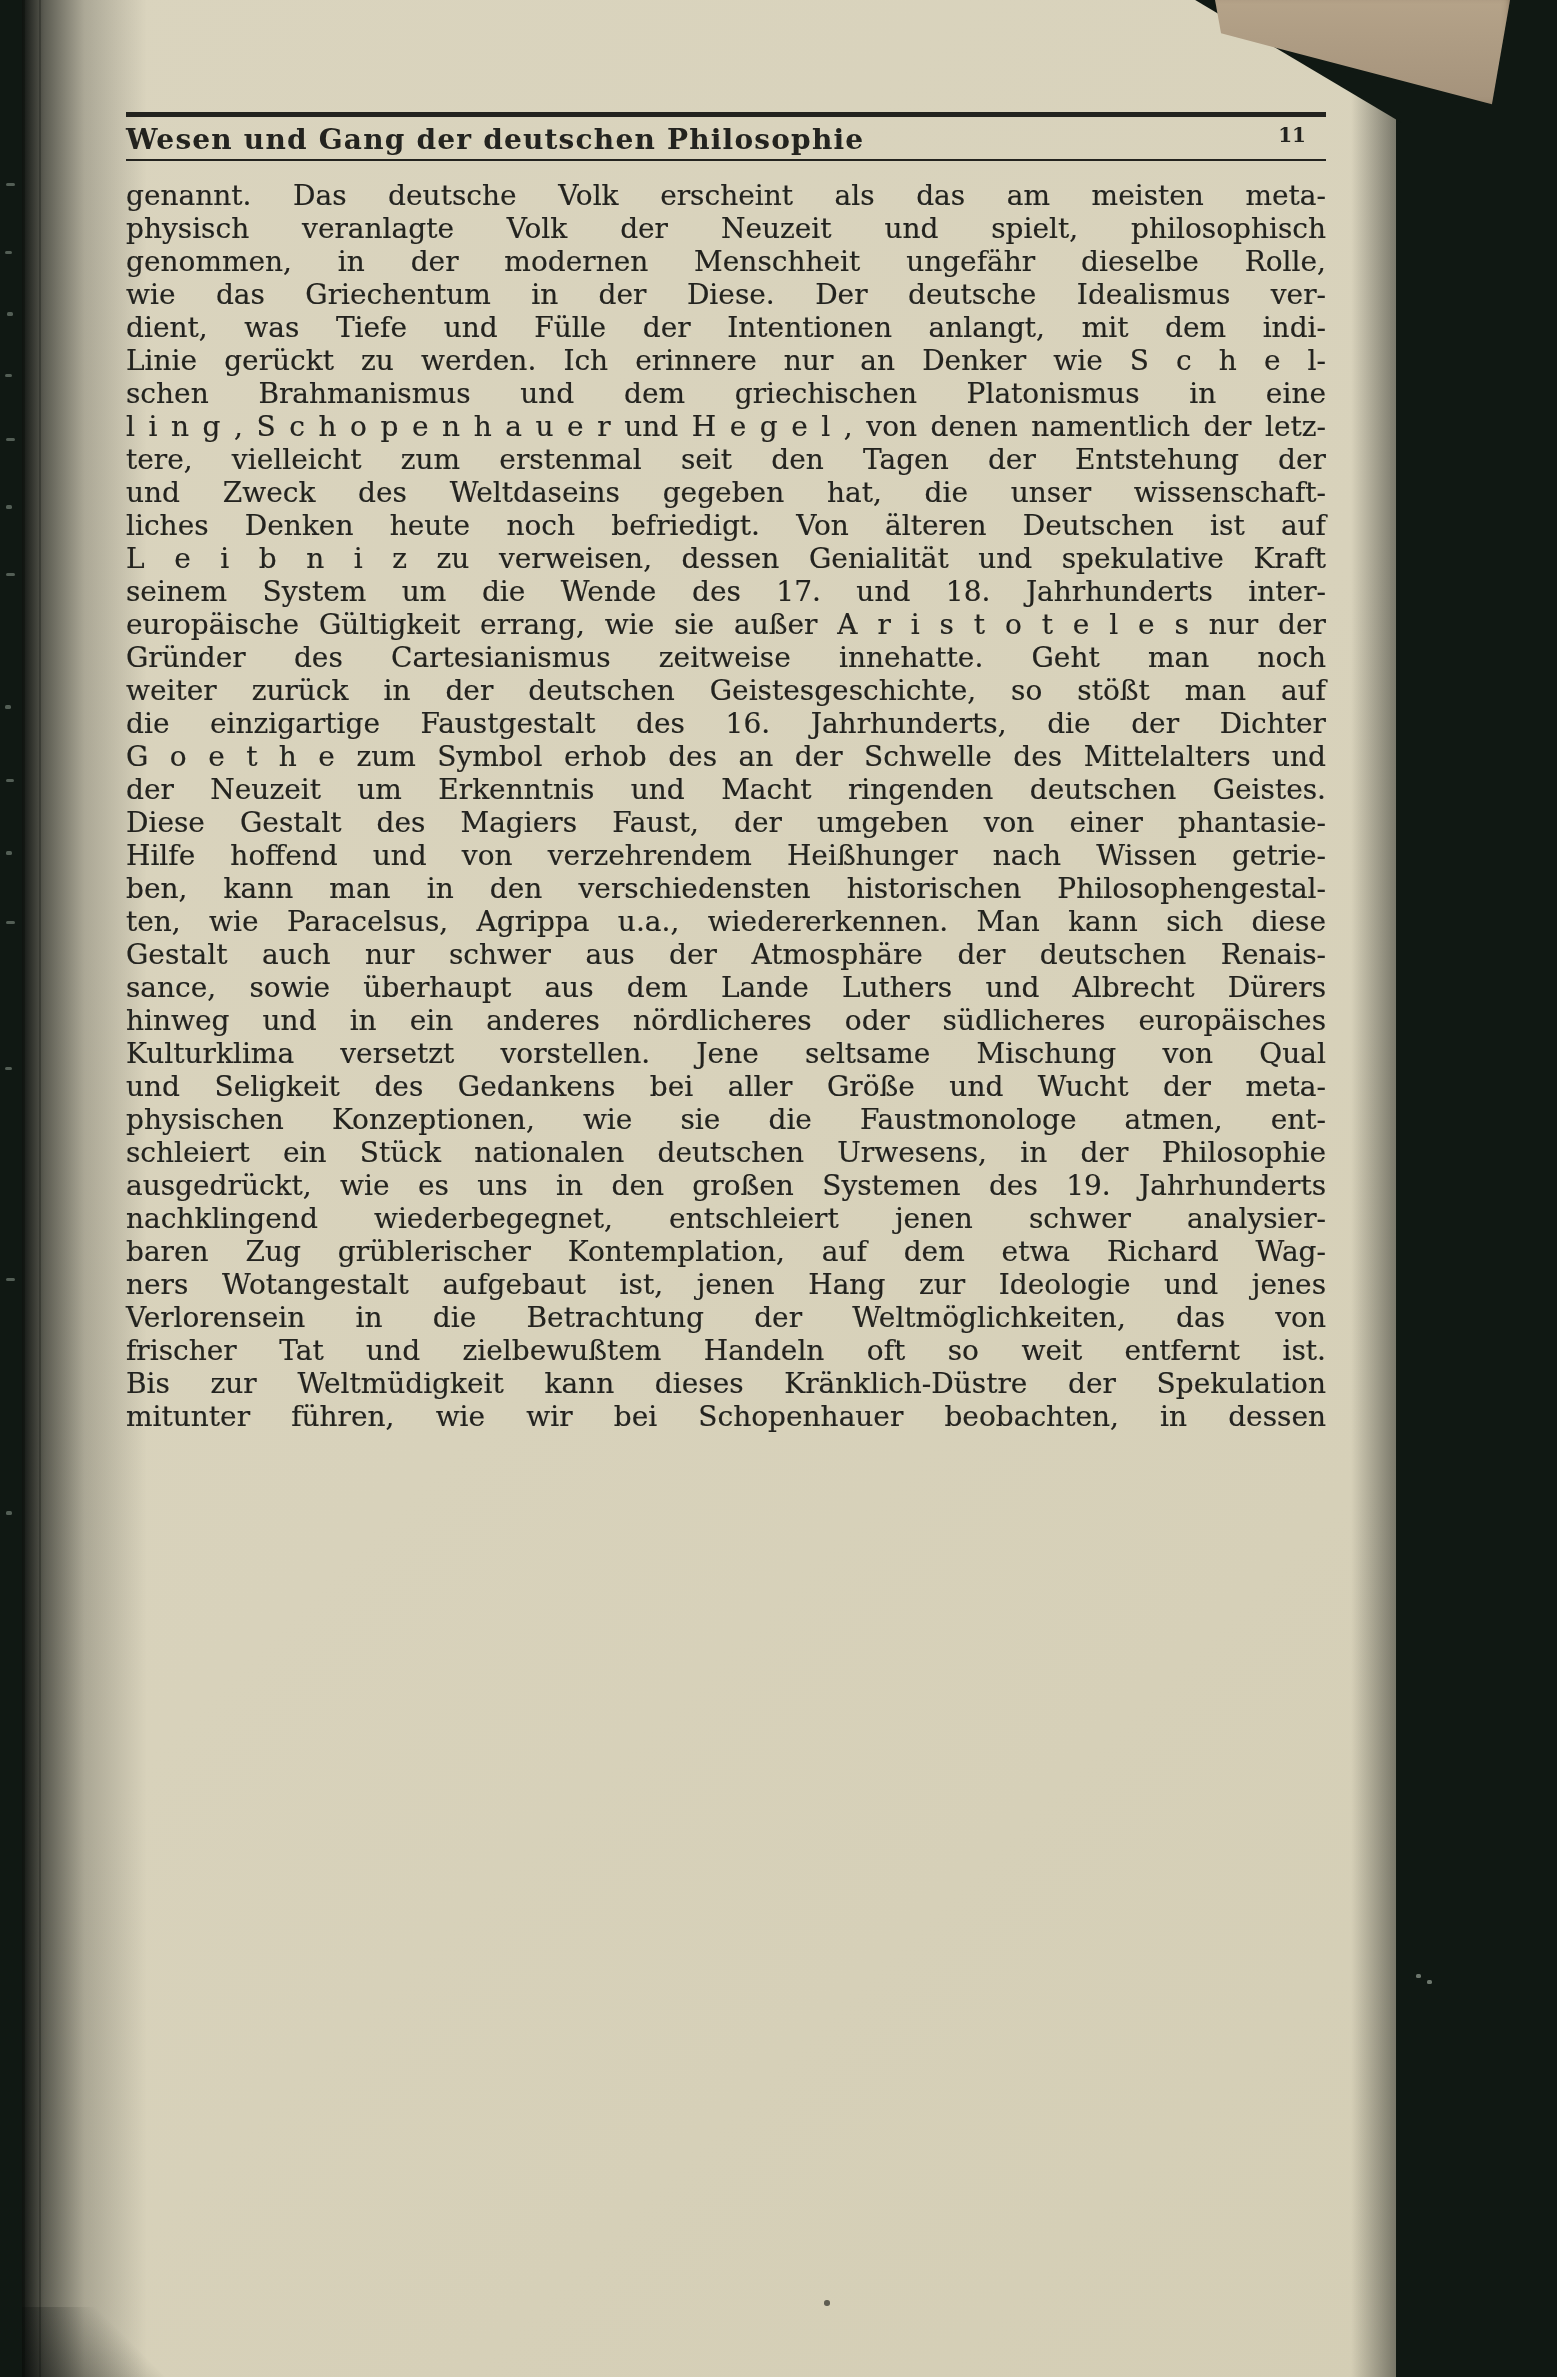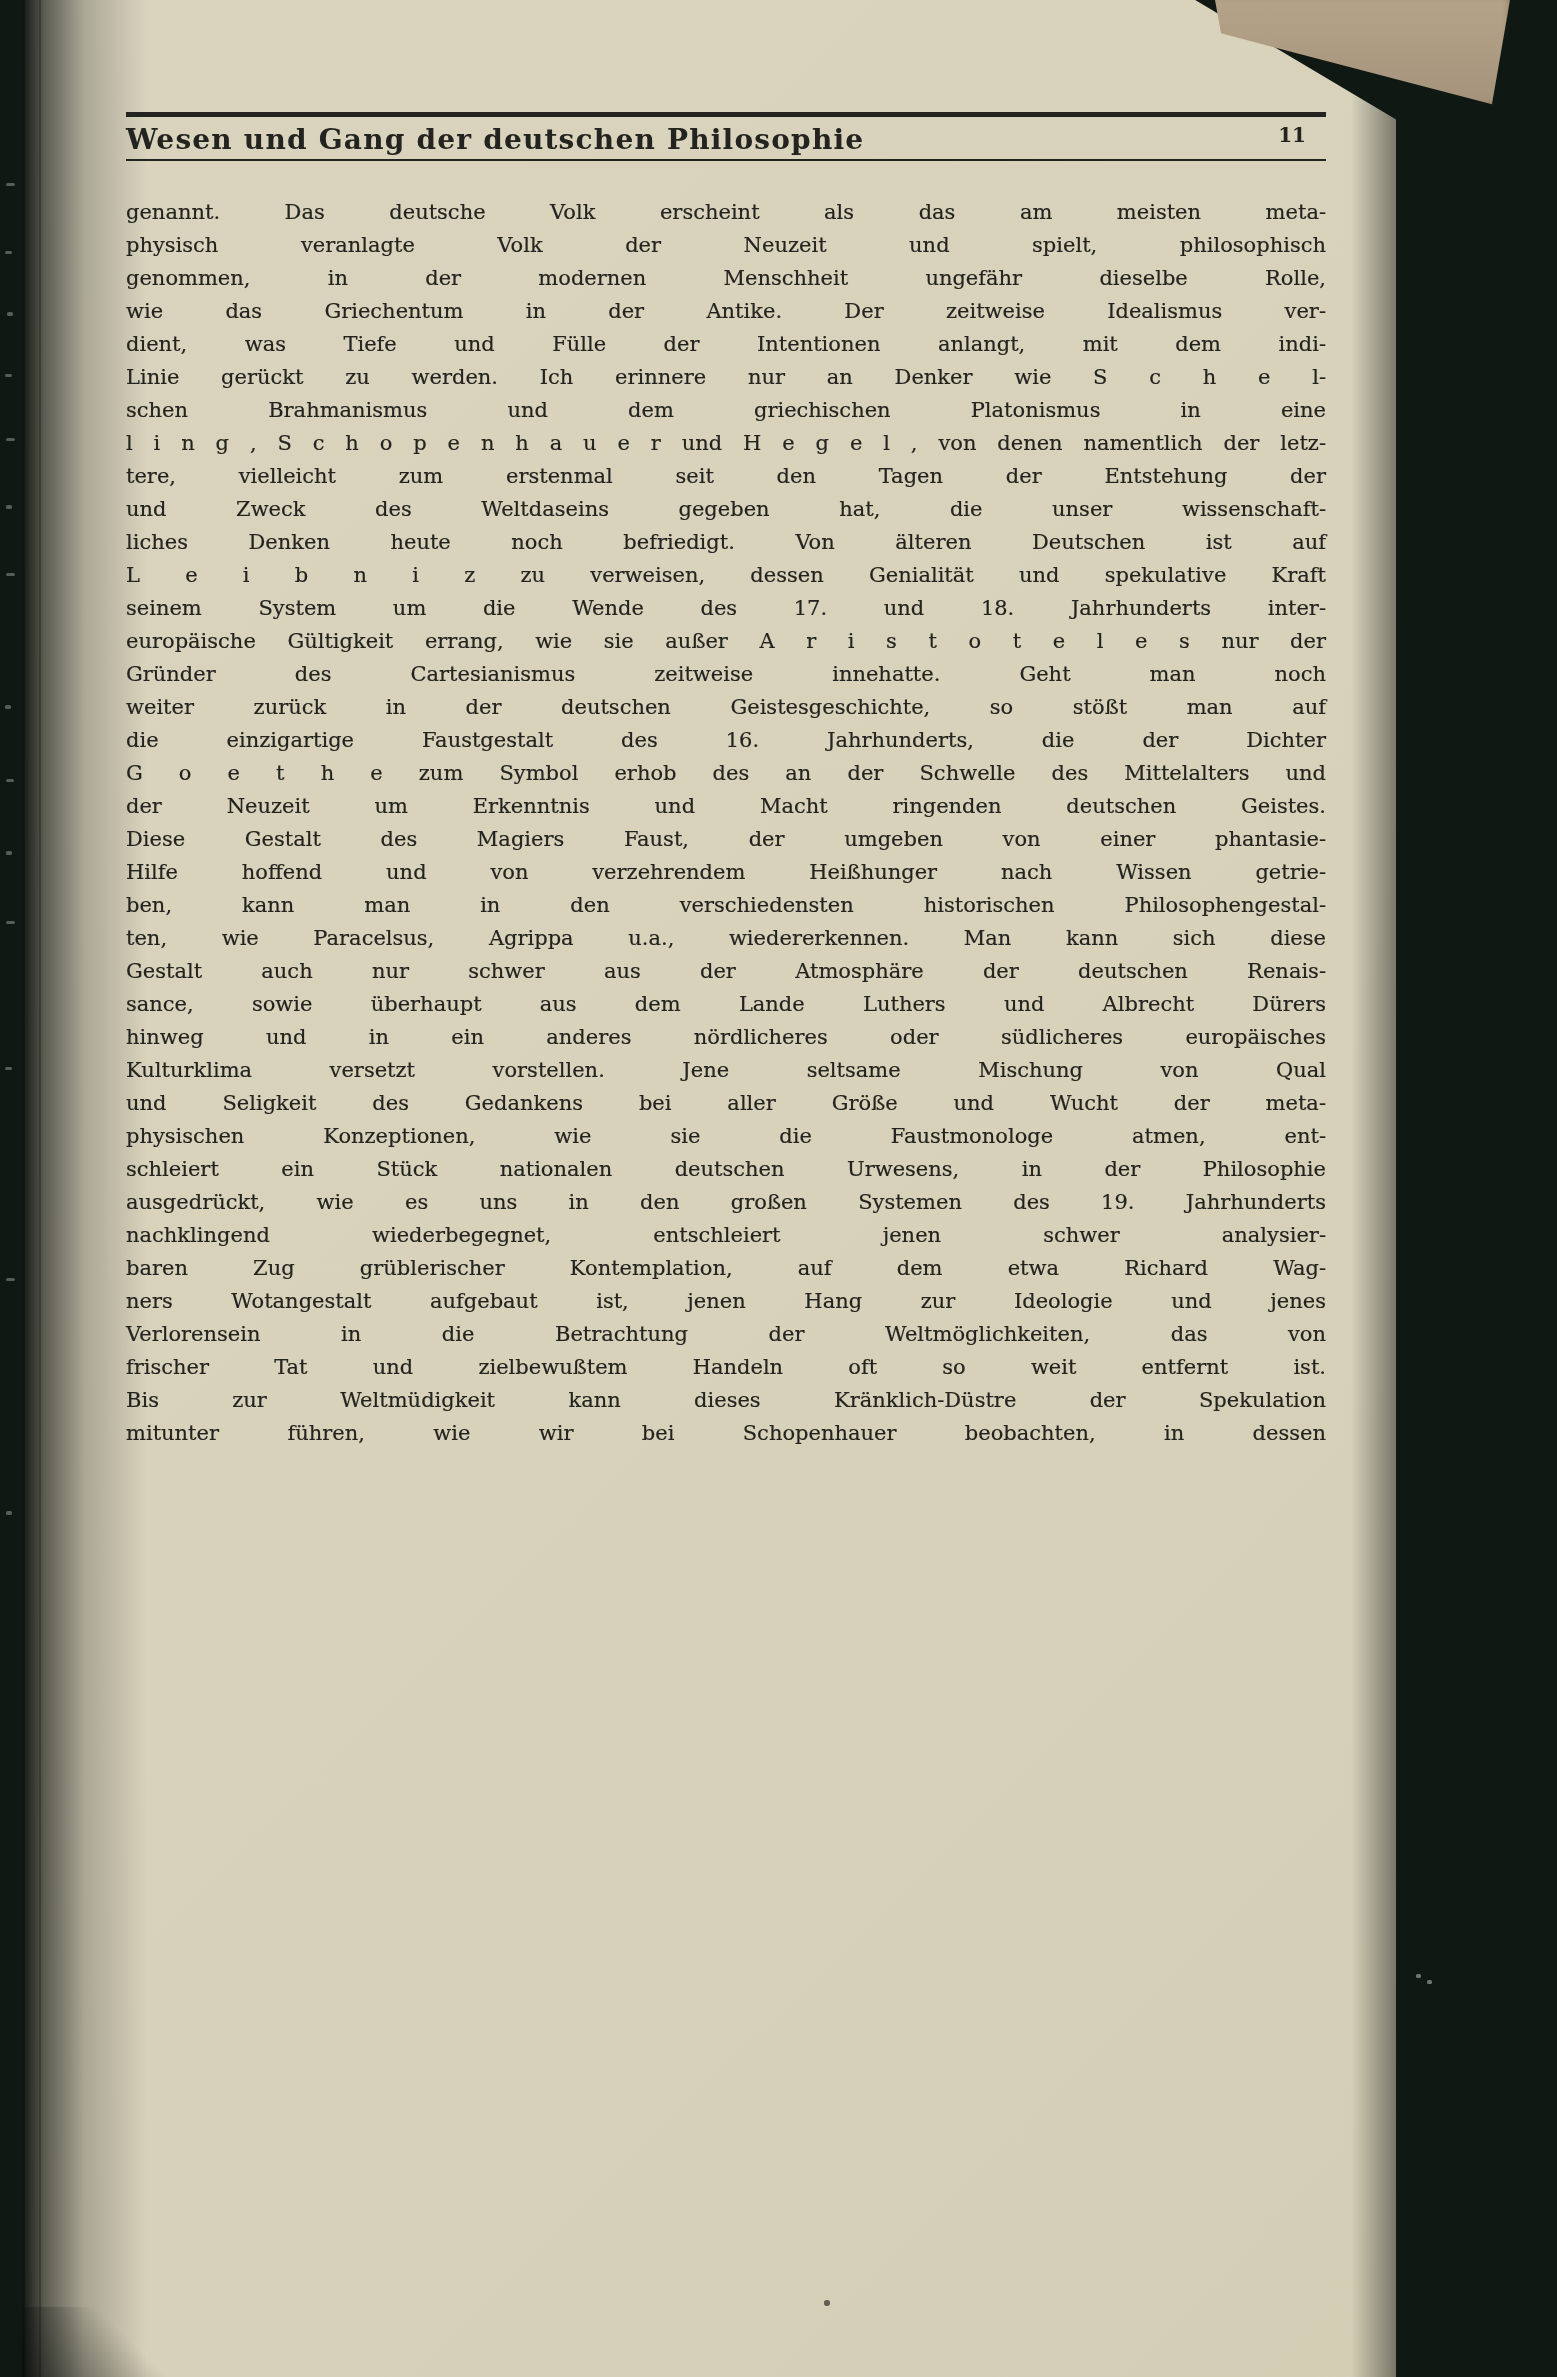--- a/index.html
+++ b/index.html
@@ -47,23 +47,23 @@
   .page-header{position:absolute;left:126px;top:112px;width:1200px;color:var(--ink,#23231f);}
   .header-rule-top{height:4.7px;background:var(--ink,#23231f);}
   .header-row{position:relative;height:42px;}
   .header-title{
     position:absolute;left:0;right:0;top:6.2px;text-align:left;
     font-size:28px;font-weight:bold;letter-spacing:1.2px;
   }
   .page-number{position:absolute;right:20px;top:6.2px;font-size:20px;font-weight:bold;}
   .header-rule-bottom{height:2.3px;background:var(--ink,#23231f);}
   .page-body-text{
-    position:absolute;left:126px;top:196px;width:1200px;
+    position:absolute;left:126px;top:179px;width:1200px;
     color:var(--ink,#23231f);
-    font-size:21px;line-height:33px;
+    font-size:28px;line-height:33px;
     -webkit-text-stroke:0.2px rgba(32,32,28,.85);
   }
   .text-line{
     height:33px;
     text-align:justify;
     text-align-last:justify;
     overflow:visible;
     white-space:normal;
   }
   .speckle{position:absolute;border-radius:1.6px;background:#5f6b62;opacity:.85;}
@@ -92,21 +92,21 @@
       <div class="header-title">Wesen und Gang der deutschen Philosophie</div>
       <div class="page-number">11</div>
     </div>
     <div class="header-rule-bottom"></div>
   </div>
 
   <div class="page-body-text">
       <div class="text-line">genannt.  Das deutsche Volk erscheint als das am meisten meta-</div>
       <div class="text-line">physisch veranlagte Volk der Neuzeit und spielt, philosophisch</div>
       <div class="text-line">genommen, in der modernen Menschheit ungefähr dieselbe Rolle,</div>
-      <div class="text-line">wie das Griechentum in der Antike.  Der zeitweise Idealismus ver-</div>
+      <div class="text-line">wie das Griechentum in der Diese.  Der deutsche Idealismus ver-</div>
       <div class="text-line">dient, was Tiefe und Fülle der Intentionen anlangt, mit dem indi-</div>
       <div class="text-line">Linie gerückt zu werden.  Ich erinnere nur an Denker wie S c h e l-</div>
       <div class="text-line">schen Brahmanismus und dem griechischen Platonismus in eine</div>
       <div class="text-line">l i n g , S c h o p e n h a u e r und H e g e l , von denen namentlich der letz-</div>
       <div class="text-line">tere, vielleicht zum erstenmal seit den Tagen der Entstehung der</div>
       <div class="text-line">und Zweck des Weltdaseins gegeben hat, die unser wissenschaft-</div>
       <div class="text-line">liches Denken heute noch befriedigt.  Von älteren Deutschen ist auf</div>
       <div class="text-line">L e i b n i z zu verweisen, dessen Genialität und spekulative Kraft</div>
       <div class="text-line">seinem System um die Wende des 17. und 18. Jahrhunderts inter-</div>
       <div class="text-line">europäische Gültigkeit errang, wie sie außer A r i s t o t e l e s nur der</div>

